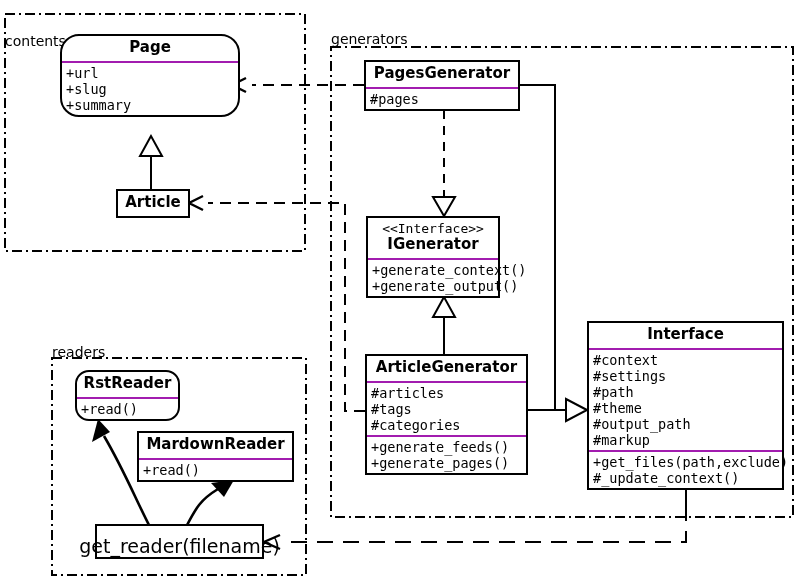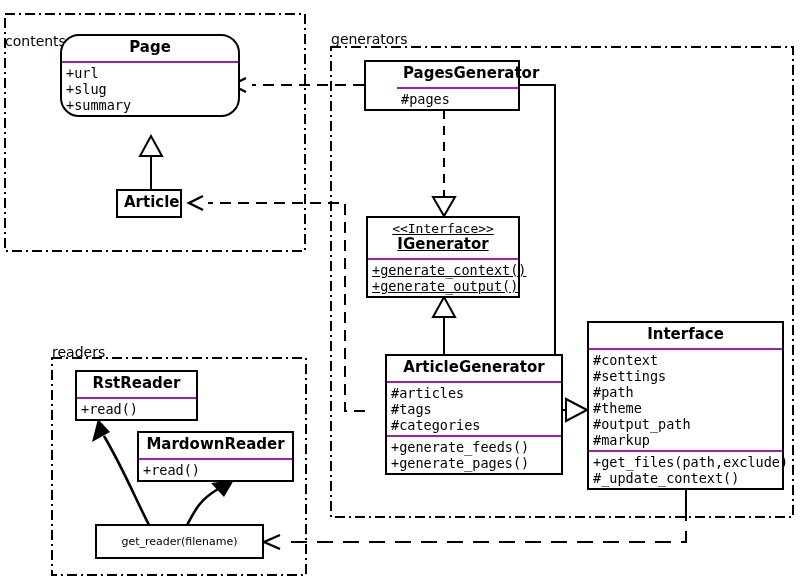--- a/index.html
+++ b/index.html
@@ -67,24 +67,24 @@
     white-space: nowrap;
   }
   .uml .compartment div { white-space: nowrap; }
   
   .plainbox {
     position: absolute;
     box-sizing: border-box;
     border: 2px solid #000;
     background: #fff;
     display: flex;
-    align-items: center;
+    align-items: flex-end;
     justify-content: center;
     font-family: "DejaVu Sans", sans-serif;
-    font-size: 11px;
+    font-size: 19px;
     color: #000;
     z-index: 5;
   }
 </style>
 </head>
 <body>
 
 <div id="canvas">
 
   <svg class="layer" viewBox="0 0 803 579">
@@ -151,43 +151,43 @@
 
   <div class="uml" style="left:60px; top:34px; width:180px;border-radius:19px;">
     <div class="title">Page</div>
     <div class="compartment sep">
       <div>+url</div>
       <div>+slug</div>
       <div>+summary</div>
     </div>
   </div>
 
-  <div class="uml" style="left:116px; top:189px; width:66px;">
+  <div class="uml" style="left:116px; top:189px; width:74px;">
     <div class="title">Article</div>
   </div>
 
-  <div class="uml" style="left:364px; top:60px; width:156px;padding-left:31px;">
+  <div class="uml" style="left:364px; top:60px; width:156px;">
     <div class="title">PagesGenerator</div>
     <div class="compartment sep">
       <div>#pages</div>
     </div>
   </div>
 
-  <div class="uml" style="left:366px; top:216px; width:154px;text-decoration:underline;">
+  <div class="uml" style="left:366px; top:216px; width:134px;">
     <div class="title">
       <span class="stereo">&lt;&lt;Interface&gt;&gt;</span>
       <span>IGenerator</span>
     </div>
     <div class="compartment sep">
       <div>+generate_context()</div>
       <div>+generate_output()</div>
     </div>
   </div>
 
-  <div class="uml" style="left:385px; top:354px; width:178px;">
+  <div class="uml" style="left:365px; top:354px; width:163px;">
     <div class="title">ArticleGenerator</div>
     <div class="compartment sep">
       <div>#articles</div>
       <div>#tags</div>
       <div>#categories</div>
     </div>
     <div class="compartment sep">
       <div>+generate_feeds()</div>
       <div>+generate_pages()</div>
     </div>
@@ -202,21 +202,21 @@
       <div>#theme</div>
       <div>#output_path</div>
       <div>#markup</div>
     </div>
     <div class="compartment sep">
       <div>+get_files(path,exclude)</div>
       <div>#_update_context()</div>
     </div>
   </div>
 
-  <div class="uml" style="left:75px; top:370px; width:123px;">
+  <div class="uml" style="left:75px; top:370px; width:105px;border-radius:14px;">
     <div class="title">RstReader</div>
     <div class="compartment sep">
       <div>+read()</div>
     </div>
   </div>
 
   <div class="uml" style="left:137px; top:431px; width:157px;">
     <div class="title">MardownReader</div>
     <div class="compartment sep">
       <div>+read()</div>

